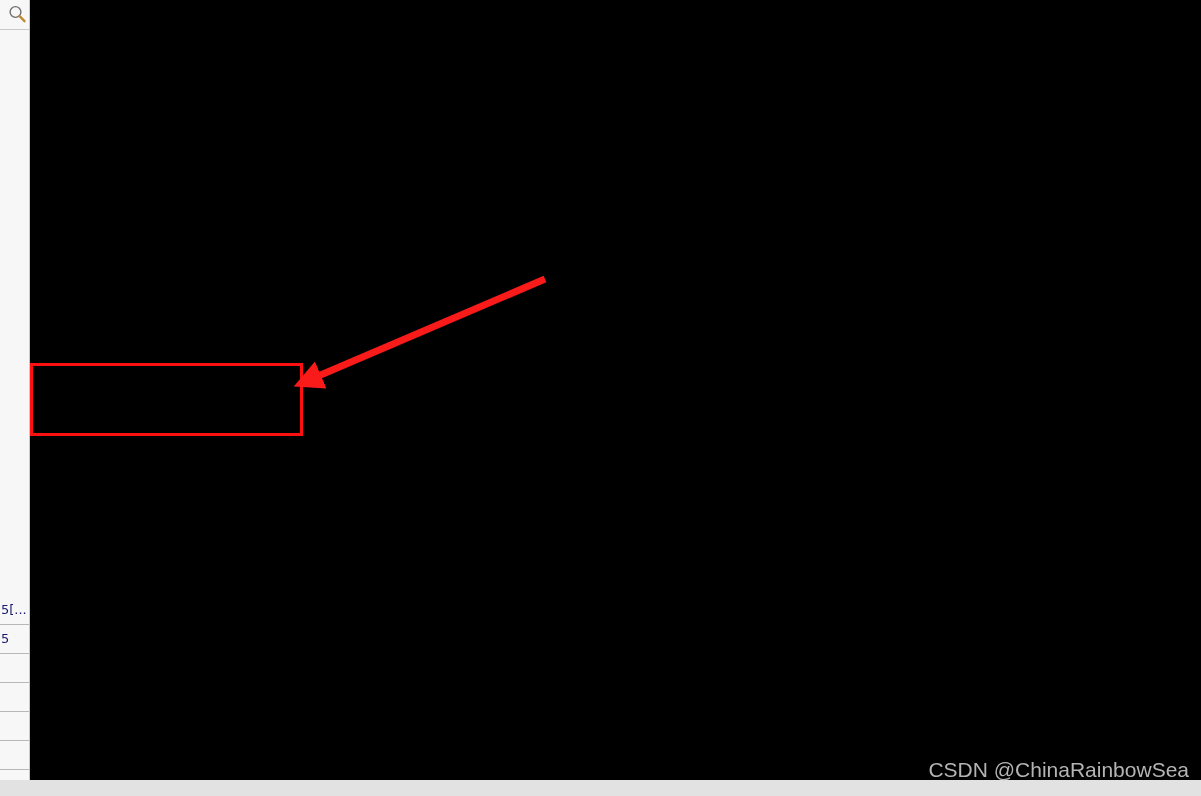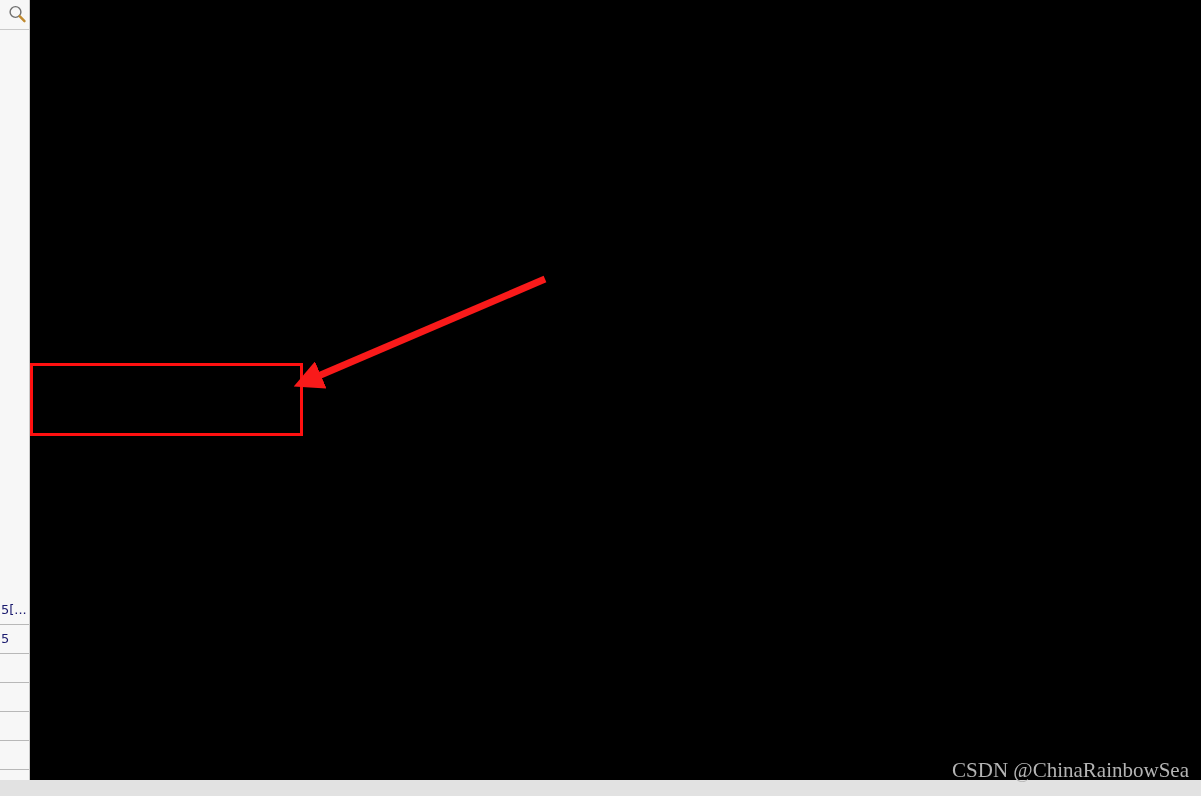--- a/index.html
+++ b/index.html
@@ -129,21 +129,21 @@
     top: 0;
     width: 1201px;
     height: 796px;
     pointer-events: none;
   }
 
   .watermark {
     position: absolute;
     right: 12px;
     top: 758px;
-    font-family: Liberation Serif, serif;
+    font-family: Liberation Sans, sans-serif;
     font-size: 21px;
     color: #b4b4b4;
     white-space: nowrap;
   }
 </style>
 </head>
 <body>
 
 <div class="screen">
 

